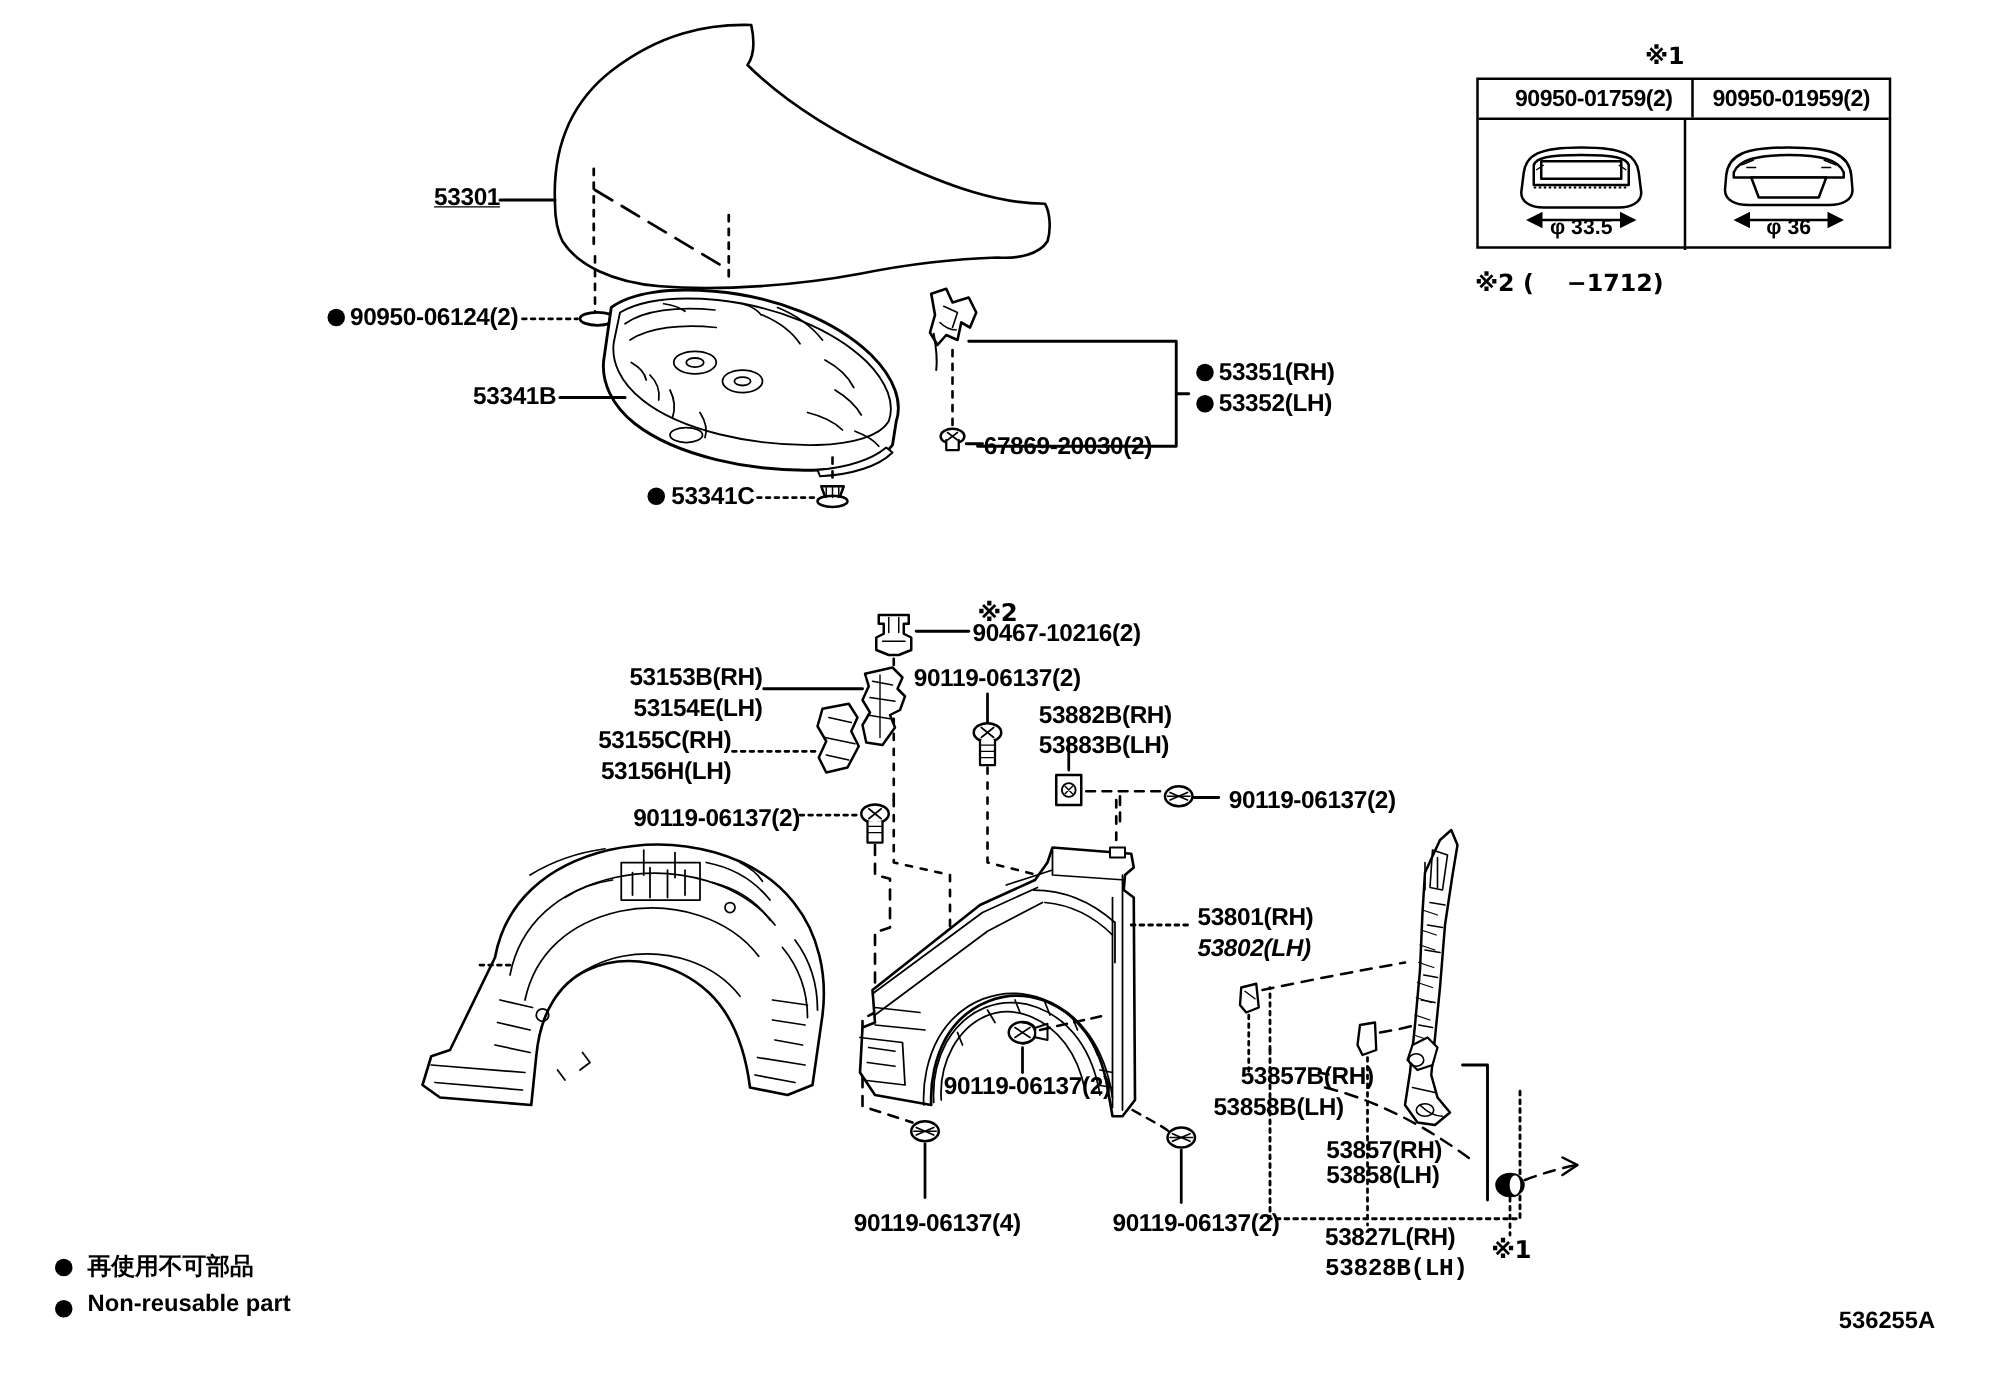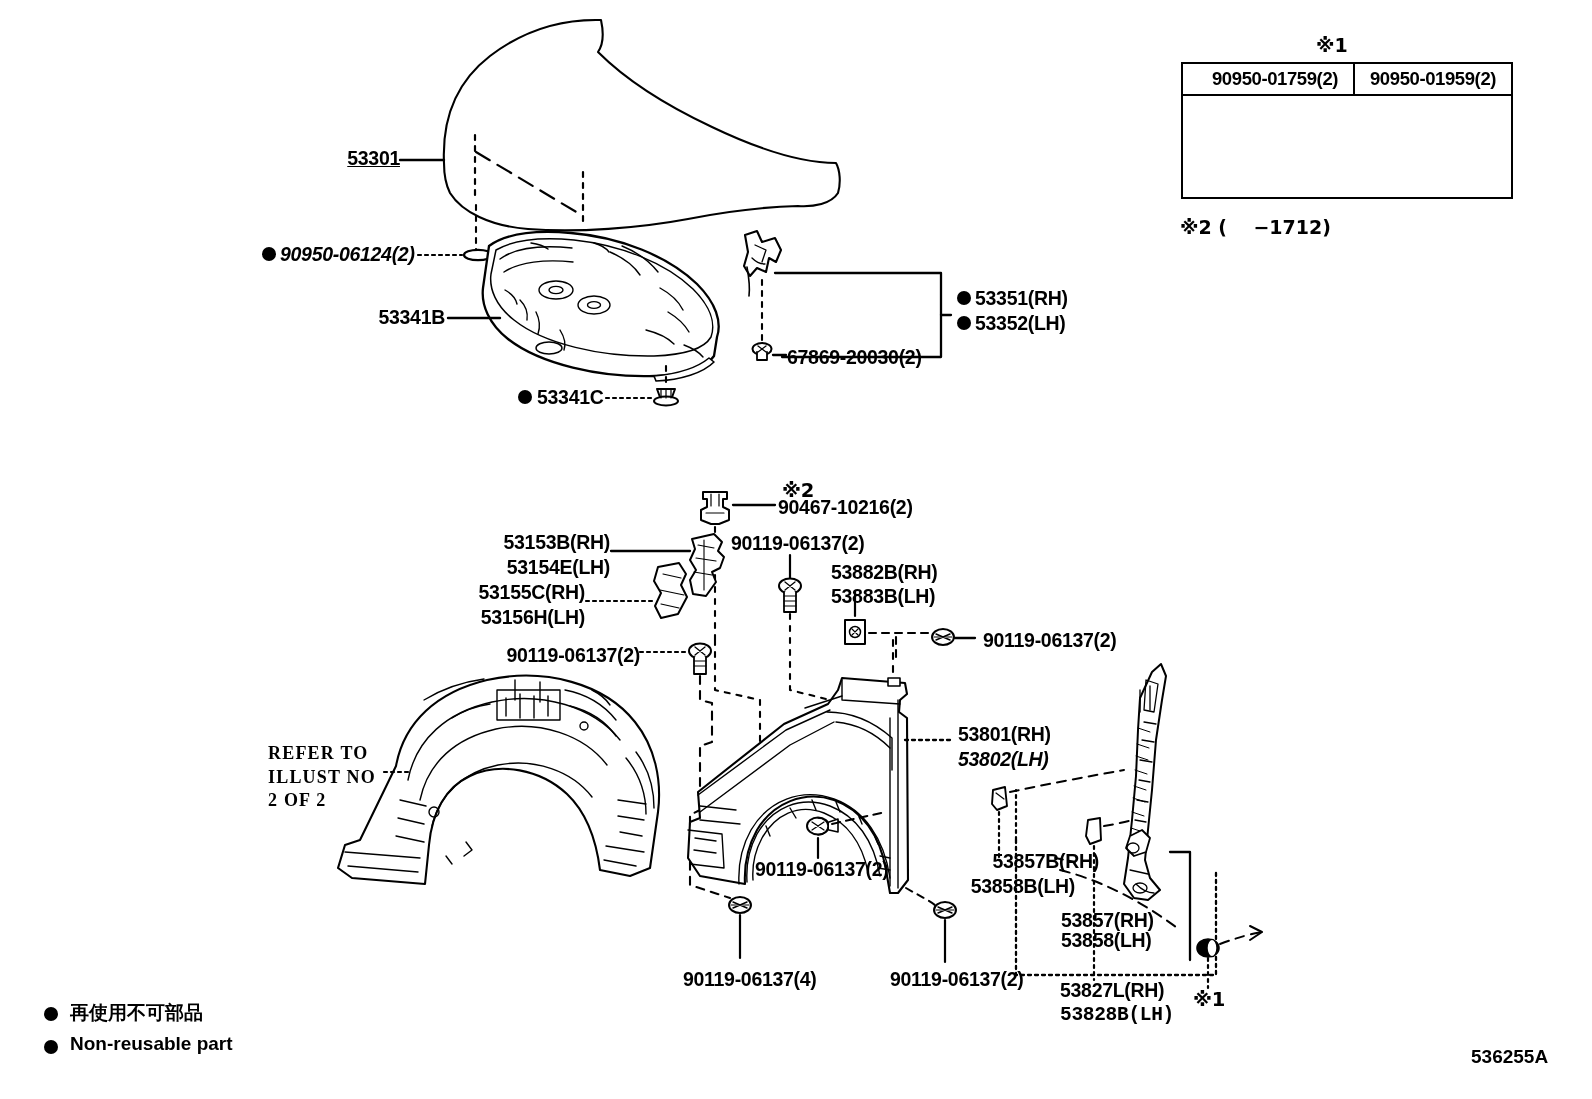--- a/index.html
+++ b/index.html
@@ -355,21 +355,21 @@
         <path d="M1130 836 L1142 830 L1150 838 L1146 852 L1134 856 L1126 848 Z" fill="#fff" stroke-width="1.8"></path>
         <ellipse cx="1133" cy="848" rx="6" ry="5" stroke-width="1.3"></ellipse>
       </g>
 
     </g>
   </svg>
 
   <div class="lbl r" style="left:215px;top:146px;width:185px;text-decoration:underline;">53301</div>
 
   <span class="bul" style="left:262px;top:247px;"></span>
-  <div class="lbl" style="left:280px;top:242px;font-style:italic;">90950-06124(2)</div>
+  <div class="lbl" style="left:280px;top:242px;">90950-06124(2)</div>
 
   <div class="lbl r" style="left:245px;top:305px;width:200px;">53341B</div>
 
   <span class="bul" style="left:518px;top:390px;"></span>
   <div class="lbl" style="left:537px;top:385px;">53341C</div>
 
   <span class="bul" style="left:957px;top:291px;"></span>
   <div class="lbl" style="left:975px;top:286px;">53351(RH)</div>
   <span class="bul" style="left:957px;top:316px;"></span>
   <div class="lbl" style="left:975px;top:311px;">53352(LH)</div>
@@ -387,23 +387,20 @@
 
   <div class="lbl" style="left:731px;top:531px;">90119-06137(2)</div>
 
   <div class="lbl" style="left:831px;top:560px;">53882B(RH)</div>
   <div class="lbl" style="left:831px;top:584px;">53883B(LH)</div>
 
   <div class="lbl" style="left:983px;top:628px;">90119-06137(2)</div>
 
   <div class="lbl r" style="left:430px;top:643px;width:210px;">90119-06137(2)</div>
 
-  <div class="refer" style="left:268px;top:742px;">REFER TO
-ILLUST NO
-2 OF 2</div>
 
   <div class="lbl" style="left:958px;top:722px;">53801(RH)</div>
   <div class="lbl" style="left:958px;top:747px;font-style:italic;">53802(LH)</div>
 
   <div class="lbl" style="left:755px;top:857px;">90119-06137(2)</div>
 
   <div class="lbl" style="left:683px;top:967px;">90119-06137(4)</div>
 
   <div class="lbl" style="left:890px;top:967px;">90119-06137(2)</div>
 
@@ -418,20 +415,56 @@
   <div class="lbl mark" style="left:1193px;top:987px;">※1</div>
 
   <div class="tblmark mark">※1</div>
 
   <div id="vtable">
     <div class="hdr">
       <div>90950-01759(2)</div>
       <div>90950-01959(2)</div>
     </div>
     <div class="bod">
+      <div>
+        <svg viewBox="0 0 164 104" width="164" height="104">
+          <g fill="none" stroke="#000" stroke-width="2" stroke-linejoin="round">
+            <path d="M36 42 C38 28 48 22 82 22 C116 22 126 28 128 42 L130 58
+                     C130 66 122 70 112 70 L52 70 C42 70 34 66 34 58 Z" fill="#fff"></path>
+            <path d="M44 36 C46 30 56 28 82 28 C108 28 118 30 120 36 L120 52 L44 52 Z" fill="#fff"></path>
+            <rect x="50" y="33" width="64" height="14" fill="#fff"></rect>
+            <path d="M44 54 L120 54" stroke-dasharray="2 2" stroke-width="1.6"></path>
+            <path d="M46 40 L52 36 M112 36 L118 40" stroke-width="1.2"></path>
+          </g>
+          <g stroke="#000" stroke-width="2" fill="#000">
+            <line x1="40" y1="80" x2="124" y2="80"></line>
+            <path d="M40 80 L50 75 L50 85 Z"></path>
+            <path d="M124 80 L114 75 L114 85 Z"></path>
+          </g>
+        </svg>
+        <div class="dimtxt">φ 33.5</div>
+      </div>
+      <div>
+        <svg viewBox="0 0 164 104" width="164" height="104">
+          <g fill="none" stroke="#000" stroke-width="2" stroke-linejoin="round">
+            <path d="M32 44 C34 28 46 22 82 22 C118 22 130 28 132 44 L133 56
+                     C133 64 125 68 114 68 L50 68 C39 68 31 64 31 56 Z" fill="#fff"></path>
+            <path d="M38 42 C42 32 56 28 82 28 C108 28 122 32 126 42 L126 46 L38 46 Z" fill="#fff"></path>
+            <path d="M52 46 L112 46 L106 62 L58 62 Z" fill="#fff"></path>
+            <path d="M44 36 L54 32 M110 32 L120 36" stroke-width="1.2"></path>
+            <path d="M48 38 L56 38 M108 38 L116 38" stroke-width="1.2"></path>
+          </g>
+          <g stroke="#000" stroke-width="2" fill="#000">
+            <line x1="40" y1="80" x2="124" y2="80"></line>
+            <path d="M40 80 L50 75 L50 85 Z"></path>
+            <path d="M124 80 L114 75 L114 85 Z"></path>
+          </g>
+        </svg>
+        <div class="dimtxt">φ 36</div>
+      </div>
     </div>
   </div>
 
   <div class="note2 mark">※2 (    −1712)</div>
 
   <span class="bul" style="left:44px;top:1007px;"></span>
   <div class="legend jp" style="left:70px;top:1000px;">再使用不可部品</div>
   <span class="bul" style="left:44px;top:1040px;"></span>
   <div class="legend" style="left:70px;top:1033px;">Non-reusable part</div>
 

